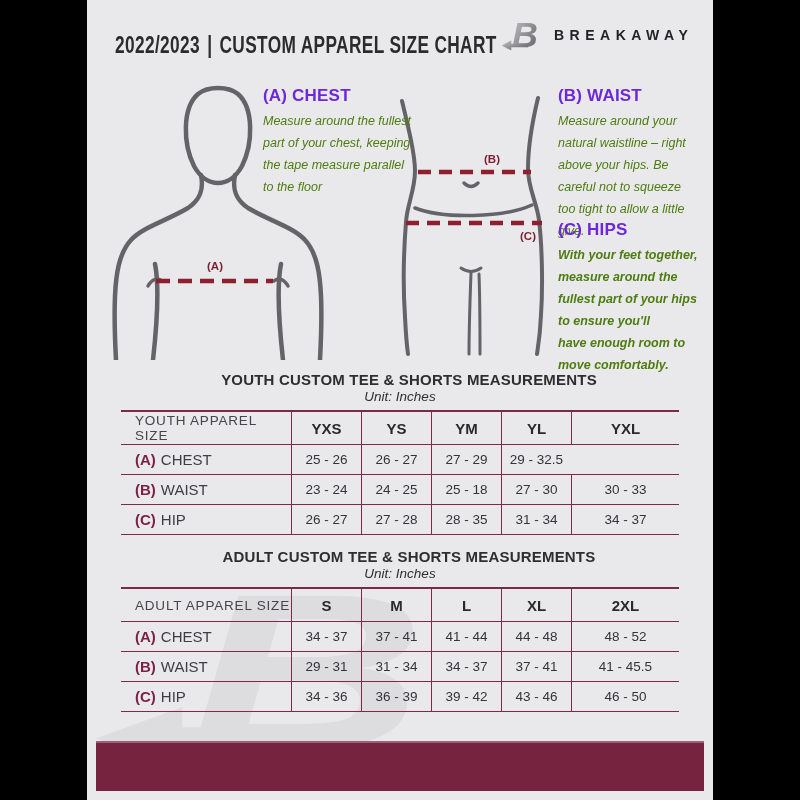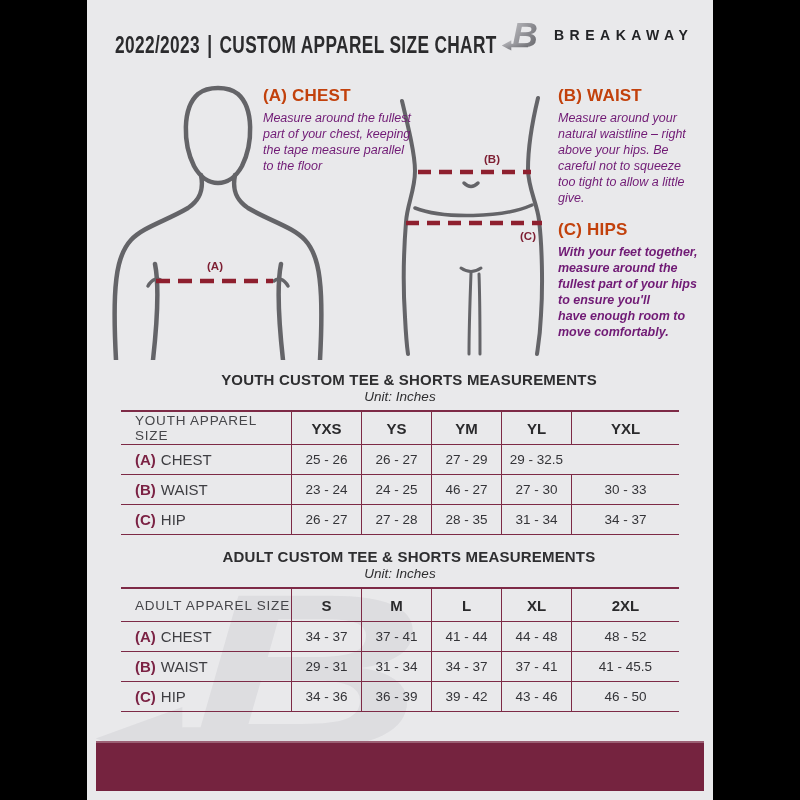--- a/index.html
+++ b/index.html
@@ -15,25 +15,25 @@
   .header-title{
     position:absolute;left:28px;top:31px;
     font-weight:bold;font-size:24px;letter-spacing:.5px;color:#2b2b2d;
     transform:scaleX(.72);transform-origin:left center;white-space:nowrap;
   }
   .header-title .sep{margin:0 10px;font-weight:bold;}
   .brand-lockup{position:absolute;left:414px;top:14px;display:flex;align-items:center;gap:9px;}
   .brand-name{font-weight:bold;font-size:14px;letter-spacing:5.5px;color:#222326;}
   
   .inst-head{
-    position:absolute;font-weight:bold;font-size:17px;color:#c2410c;letter-spacing:.2px;
+    position:absolute;font-weight:bold;font-size:17px;color:#6d28d9;letter-spacing:.2px;
   }
   .inst-text{
-    position:absolute;font-style:italic;font-size:12.5px;line-height:16px;
-    color:#701a75;white-space:pre-line;
+    position:absolute;font-style:italic;font-size:12.5px;line-height:22px;
+    color:#4d7c0f;white-space:pre-line;
   }
   svg{display:block;}
   .fig{position:absolute;}
   
   .section-title{
     position:absolute;left:9px;width:626px;text-align:center;
     font-weight:bold;font-size:15px;color:#2e2e30;letter-spacing:.2px;z-index:2;
   }
   .unit-label{
     position:absolute;left:0;width:626px;text-align:center;
@@ -153,21 +153,21 @@
       <div class="cell c3">27 - 29</div>
       <div class="cell c4">29 - 32.5</div>
     </div>
     <div class="t-row">
       <div class="cell c0">
         <span class="row-key">(B)</span>
         <span class="row-label">WAIST</span>
       </div>
       <div class="cell c1">23 - 24</div>
       <div class="cell c2">24 - 25</div>
-      <div class="cell c3">46 - 27</div>
+      <div class="cell c3">25 - 18</div>
       <div class="cell c4">27 - 30</div>
       <div class="cell c5">30 - 33</div>
     </div>
     <div class="t-row">
       <div class="cell c0">
         <span class="row-key">(C)</span>
         <span class="row-label">HIP</span>
       </div>
       <div class="cell c1">26 - 27</div>
       <div class="cell c2">27 - 28</div>

